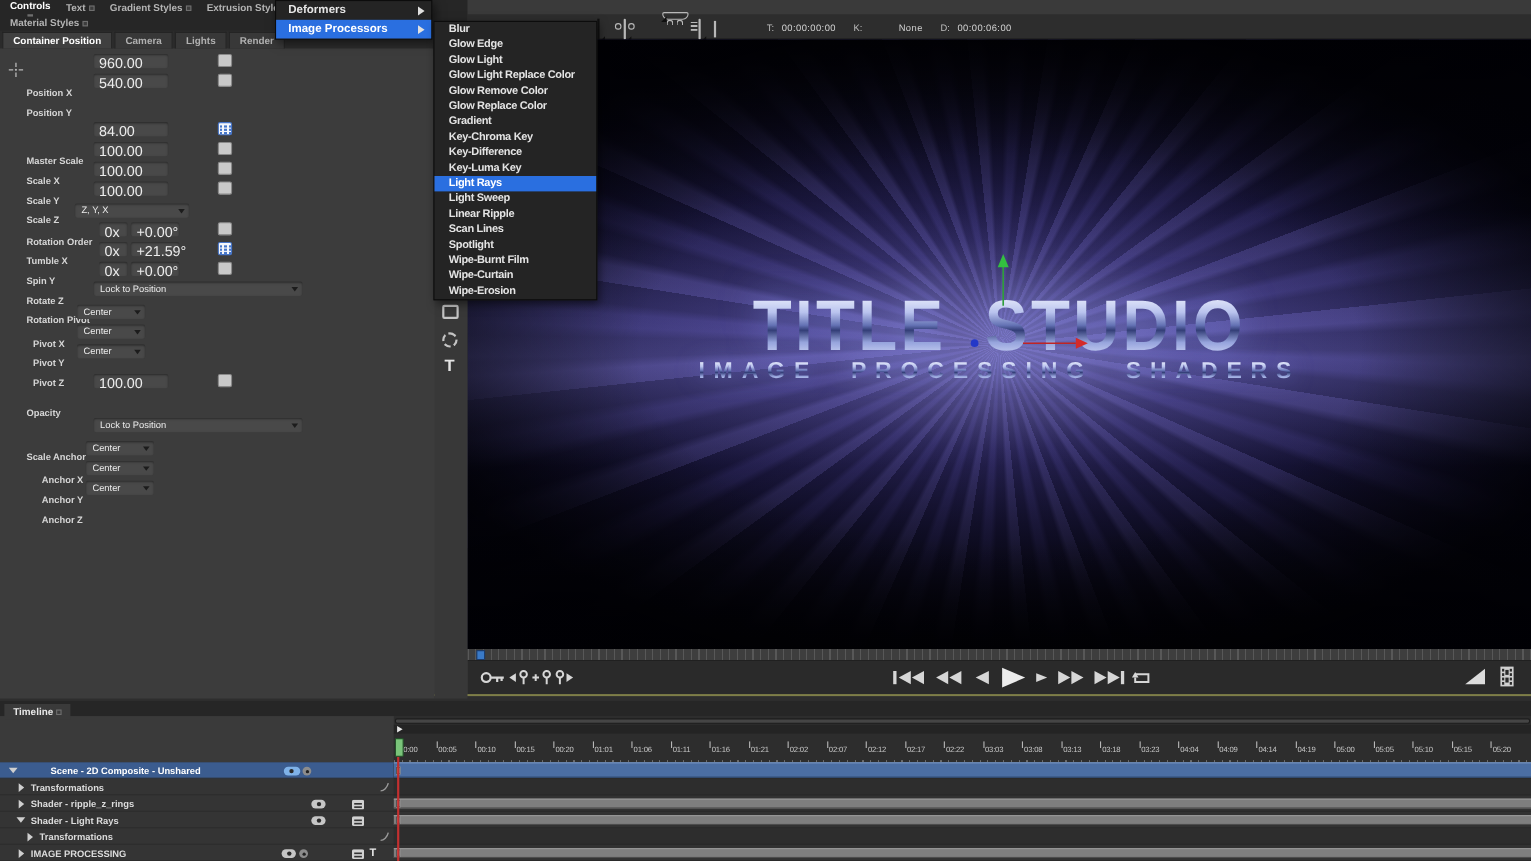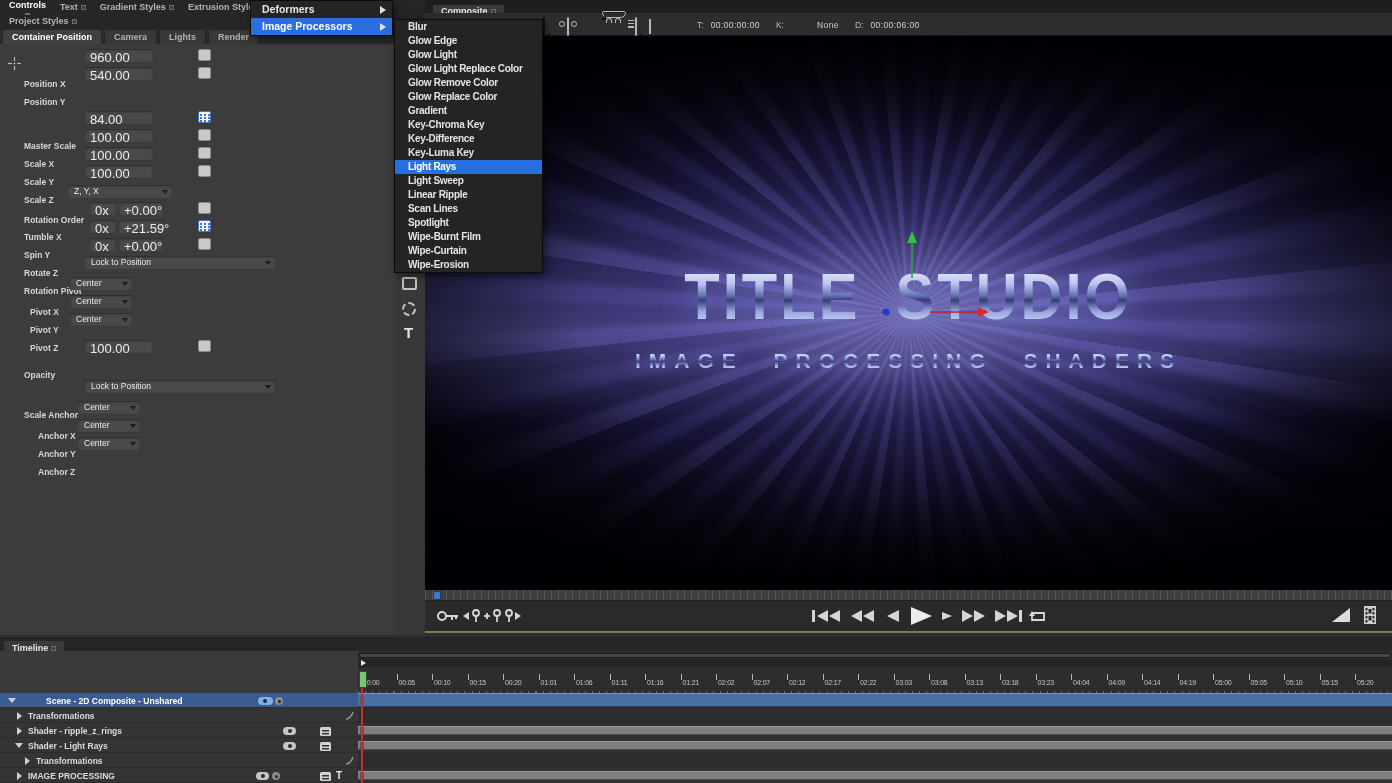--- a/index.html
+++ b/index.html
@@ -76,21 +76,21 @@
       #1b1840;}
   .vigil{position:absolute;inset:0;background:radial-gradient(ellipse 75% 70% at 50% 51%,transparent 45%,rgba(0,0,5,.88) 100%);}
   .titleblock{position:absolute;left:0;right:0;top:232px;text-align:center;z-index:2;}
   .metal{color:#c7d0f0;font-weight:bold;}
   @supports ((-webkit-background-clip:text)){
     .metal{background:linear-gradient(180deg,#f6f8ff 0%,#b9c3ee 30%,#6472b4 48%,#333e77 55%,#97a5dd 72%,#e6ebff 100%);
            -webkit-background-clip:text;background-clip:text;color:transparent;}
   }
   .t1{font-size:58px;letter-spacing:3px;word-spacing:16px;transform:scaleY(1.12);display:inline-block;
       filter:drop-shadow(0 0 16px rgba(150,160,255,.55));line-height:1;}
-  .t2{margin-top:24px;font-size:21px;letter-spacing:8px;word-spacing:16px;display:block;
+  .t2{margin-top:1px;font-size:21px;letter-spacing:8px;word-spacing:16px;display:block;
       filter:drop-shadow(0 0 10px rgba(150,160,255,.5));line-height:1;}
   .gizmo{position:absolute;left:455px;top:195px;z-index:3;}
 
   
   .vscrub{position:absolute;left:425px;top:590px;width:967px;height:11px;background:#3e3e3e;border-bottom:1px solid #202020;
       background-image:repeating-linear-gradient(90deg,#585858 0 1px,transparent 1px 7px);}
   .scrub-head{position:absolute;left:8px;top:1px;width:8px;height:9px;background:#3a7ac8;border-radius:1px;border:1px solid #1c3c6c;}
   .transport{position:absolute;left:425px;top:601px;width:967px;height:30px;background:#2a2a2a;}
   .sep-olive{position:absolute;left:0;top:631px;width:1392px;height:2px;background:#7e7e48;}
   .sep-strip{position:absolute;left:0;top:633px;width:1392px;height:4px;background:#2e2e2e;}
@@ -181,21 +181,21 @@
           <span>Gradient Styles</span>
           <span class="tab-x"></span>
         </span>
       <span class="ptab">
           <span>Extrusion Styles</span>
           <span class="tab-x"></span>
         </span>
     </div>
     <div class="ltabs-row">
       <span class="ptab">
-          <span>Project Styles</span>
+          <span>Material Styles</span>
           <span class="tab-x"></span>
         </span>
     </div>
   </div>
 
   <div class="subtabs">
     <span class="stab active">Container Position</span>
     <span class="stab">Camera</span>
     <span class="stab">Lights</span>
     <span class="stab">Render</span>
@@ -304,26 +304,20 @@
       <span class="dd" style="left:78px;width:62px"><span>Center</span><span class="arr"></span></span>
     </div>
   </div>
 
   <div class="tstrip">
     <span class="tool-rect"></span>
     <span class="tool-ellipse"></span>
     <span class="tool-text">T</span>
   </div>
 
-  <div class="vtabbar">
-    <span class="vtab">
-        <span>Composite</span>
-        <span class="tab-x"></span>
-      </span>
-  </div>
   <div class="vtoolbar">
     <span class="vicon" style="left:118px"><span class="swatch"></span><span class="corner-tri"></span></span>
     <span class="vicon" style="left:142px"><span class="oicon"><span class="c1"></span><span class="c2"></span></span><span class="corner-tri"></span></span>
     <span class="vicon" style="left:176px"><span class="shipicon"><span class="hull"></span><span class="bump1"></span><span class="bump2"></span></span><span class="corner-tri"></span></span>
     <span class="vicon" style="left:210px"><span class="oicon"><span class="vline"></span><span class="bars"></span></span><span class="corner-tri"></span></span>
     <span class="tcode">
       <span class="lab">T:</span>
       <span class="val">00:00:00:00</span>
       <span class="lab">K:</span>
       <span class="val kval">None</span>

